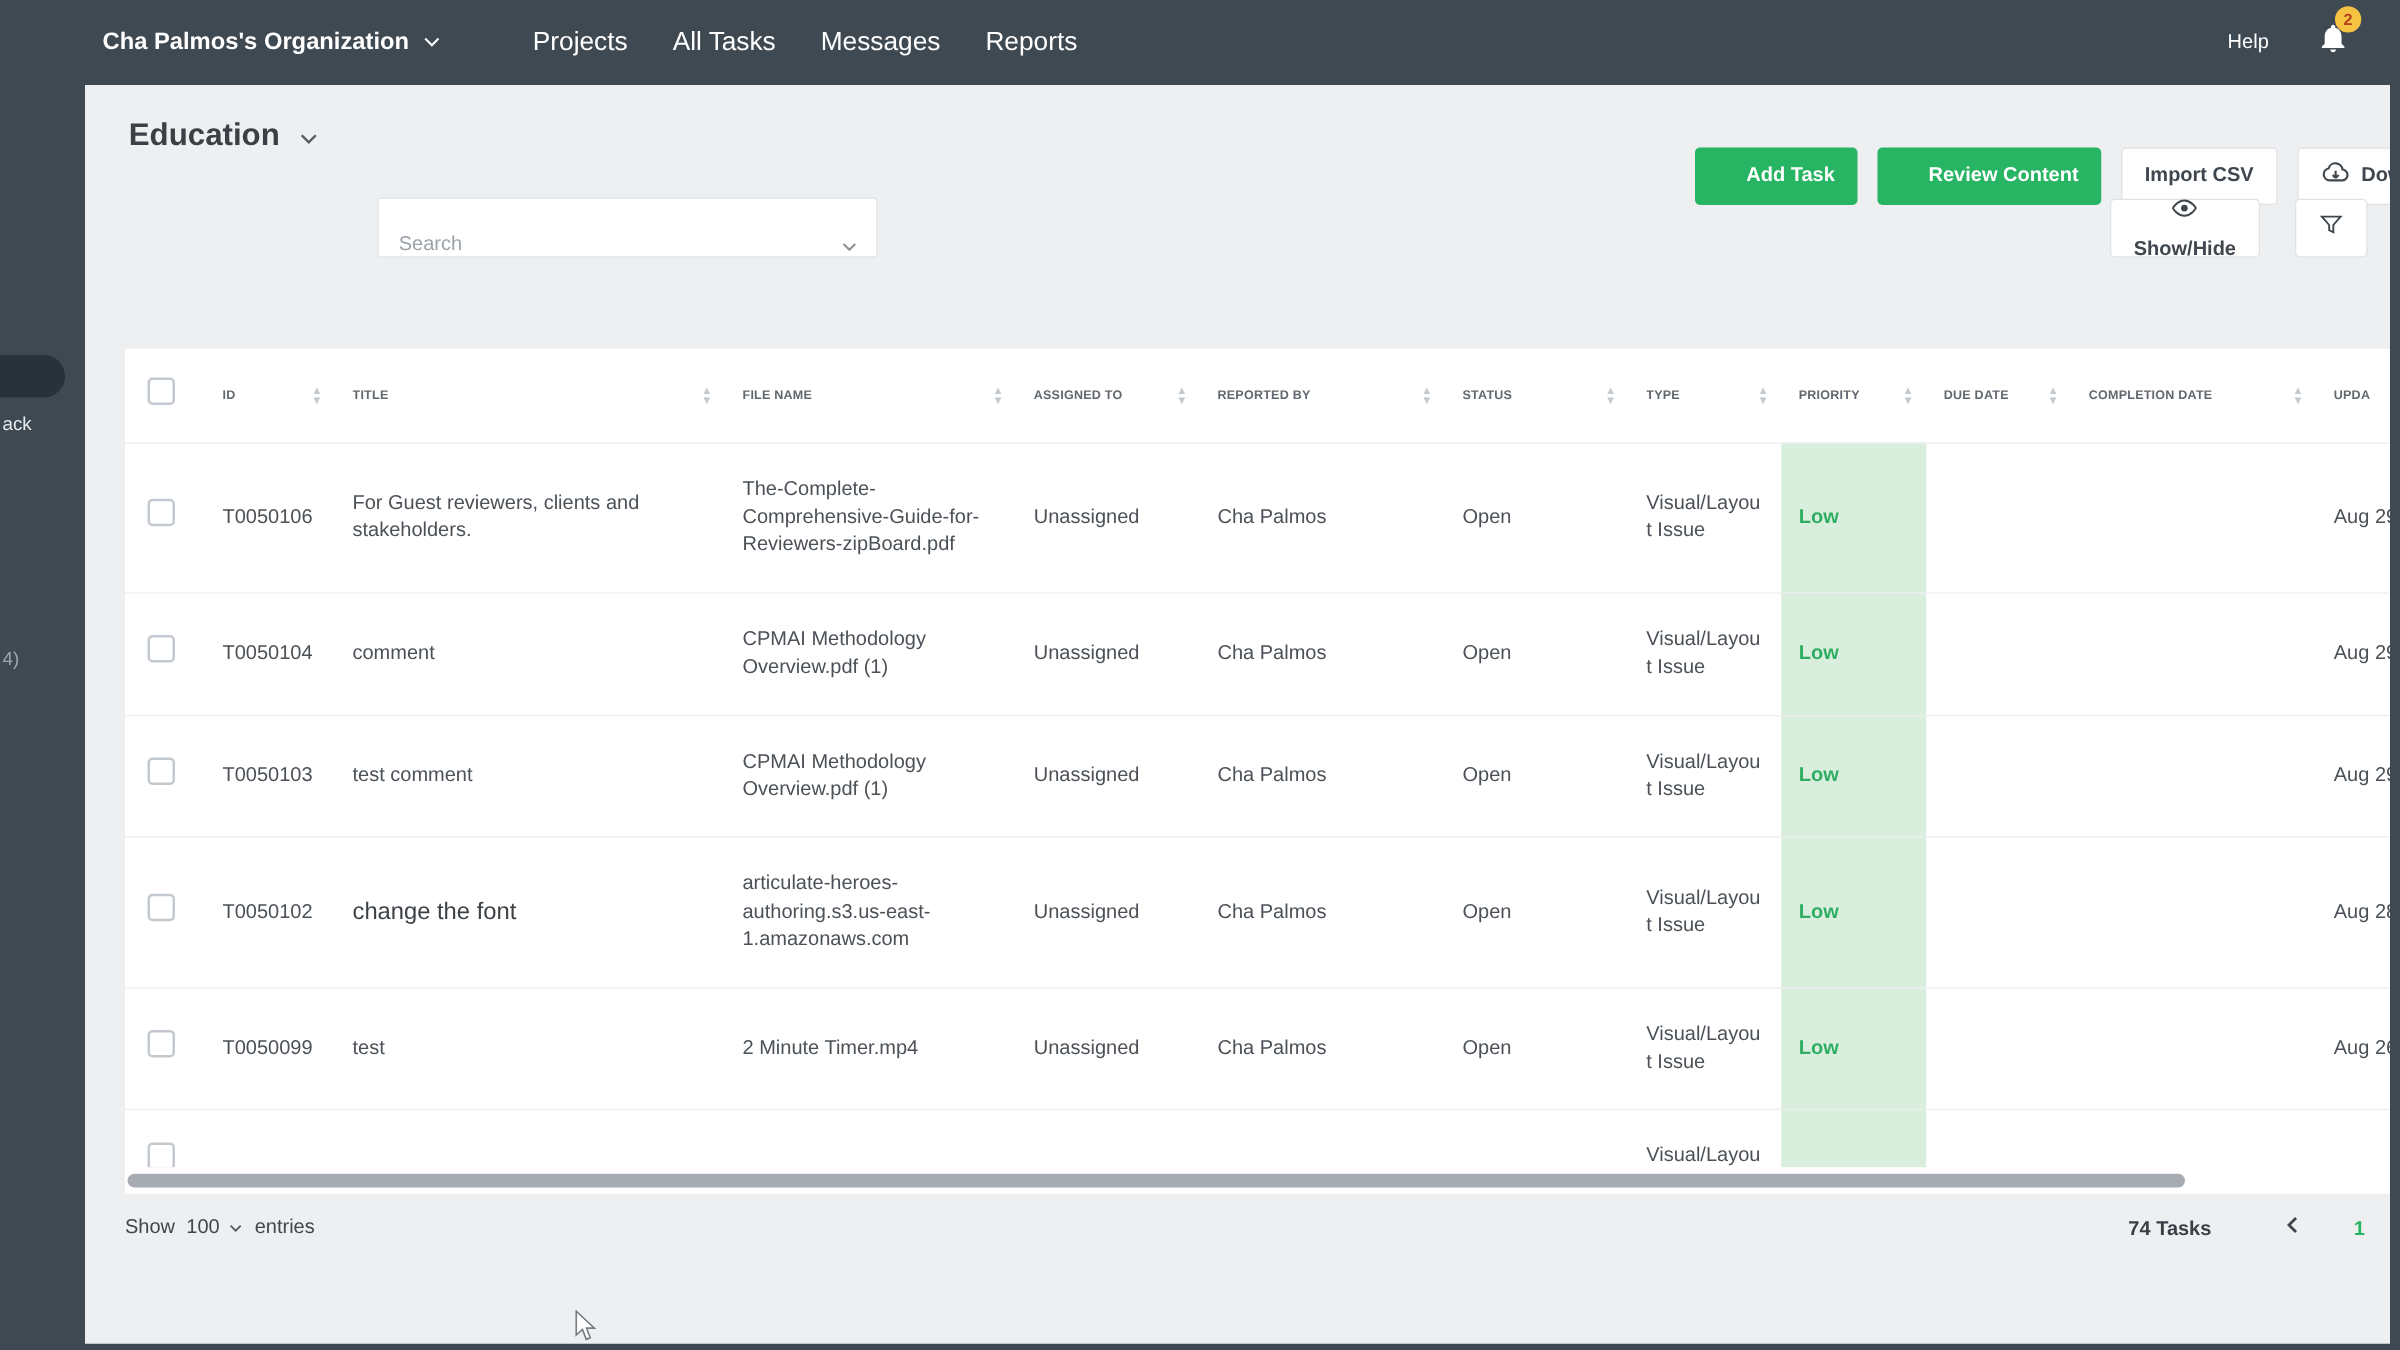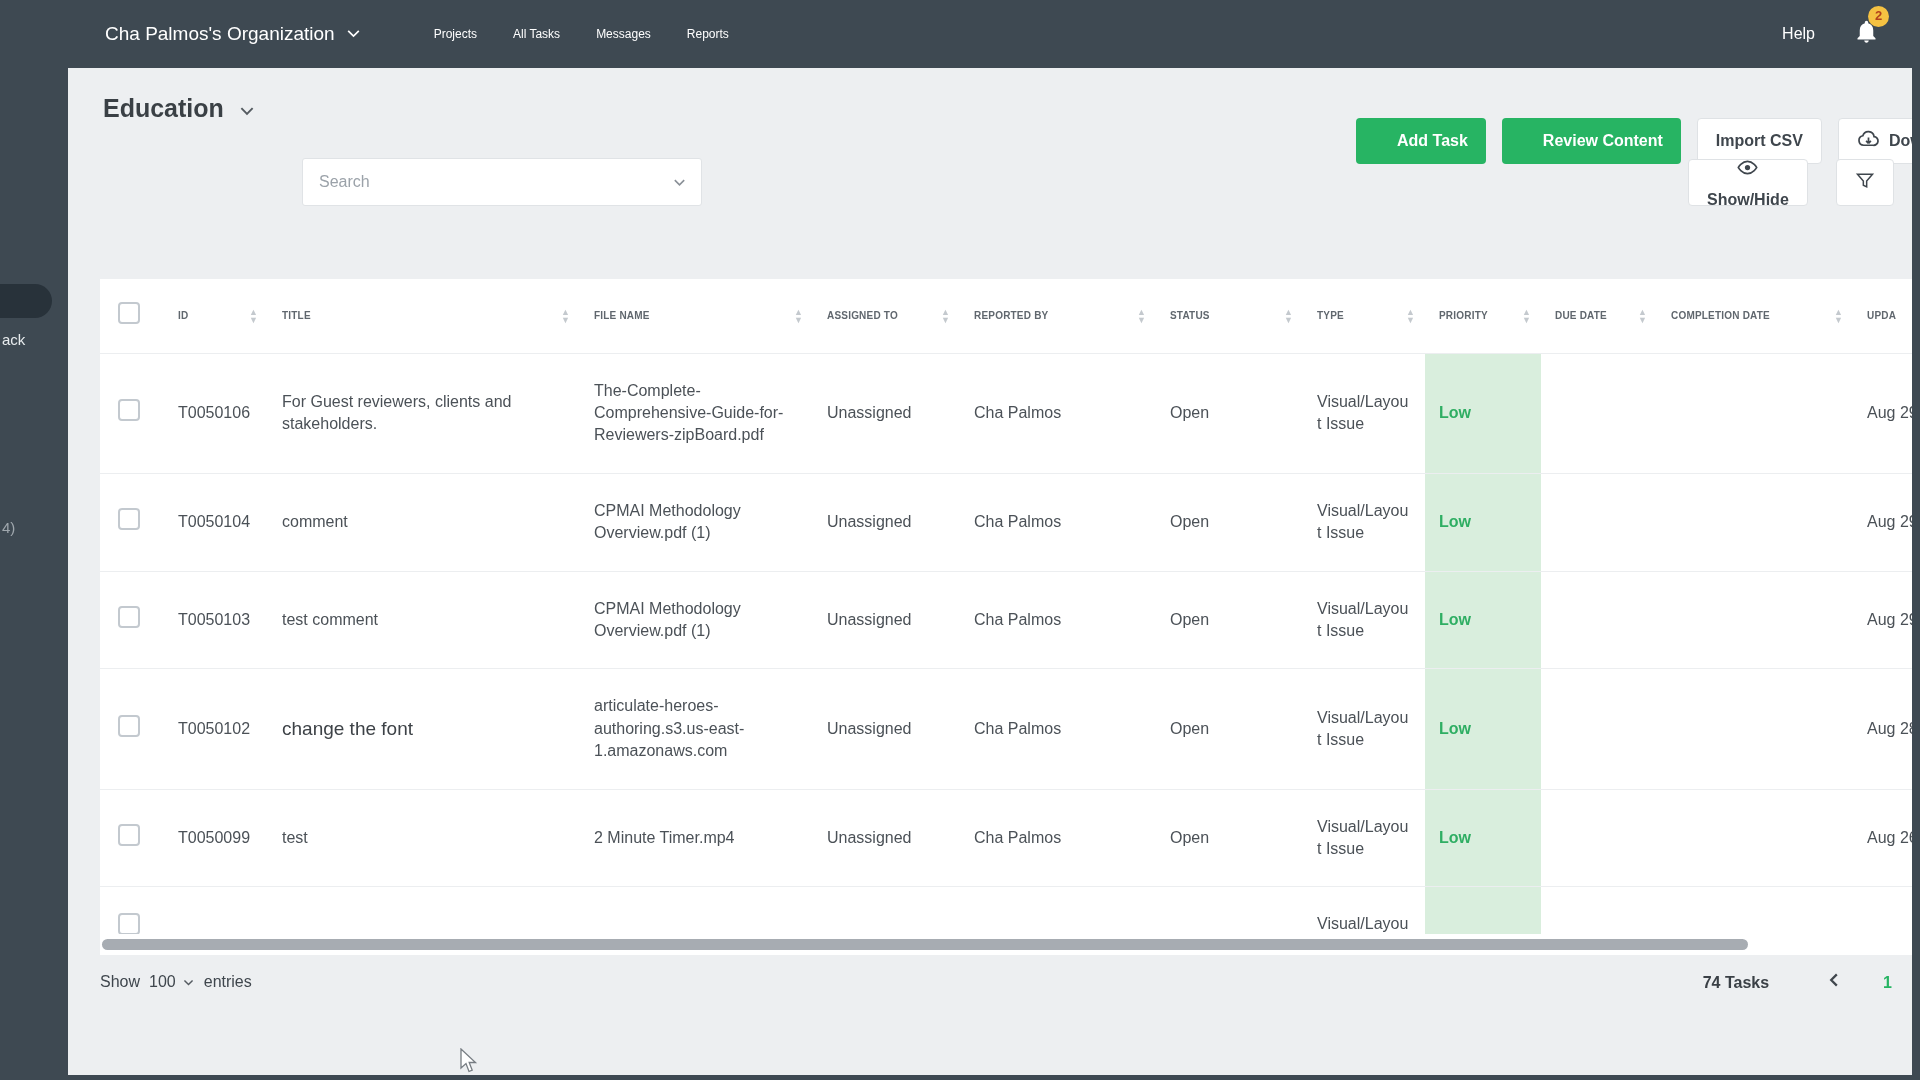--- a/index.html
+++ b/index.html
@@ -6,23 +6,23 @@
   html,body { width:1920px; height:1080px; }
   body {
     font-family:"Liberation Sans", sans-serif;
     background:var(--navbar-bg,#3e4952);
     overflow:hidden; position:relative; line-height:1.35;
   }
 
   
   .navbar { position:absolute; top:0; left:0; width:1920px; height:68px;
     background:var(--navbar-bg,#3e4952); display:flex; align-items:center; color:#fff; }
-  .org { display:flex; align-items:center; gap:10px; margin-left:105px; font-size:19px; font-weight:normal; white-space:nowrap; }
+  .org { display:flex; align-items:center; gap:10px; margin-left:82px; font-size:19px; font-weight:bold; white-space:nowrap; }
   .chev svg { display:block; }
-  .nav-links { display:flex; align-items:center; gap:36px; margin-left:72px; font-size:12px; }
+  .nav-links { display:flex; align-items:center; gap:36px; margin-left:72px; font-size:21px; }
   .nav-links span { white-space:nowrap; }
   .nav-right { position:absolute; right:40px; top:0; height:68px; display:flex; align-items:center; gap:38px; }
   .help { font-size:16px; }
   .bell-wrap { position:relative; display:inline-block; }
   .badge { position:absolute; top:-12px; right:-9px; width:21px; height:21px; border-radius:50%;
     background:var(--badge,#f5c242); color:#b2411c; font-size:13px; font-weight:bold;
     display:flex; align-items:center; justify-content:center; }
 
   
   .sidebar { position:absolute; top:68px; left:0; width:76px; height:1012px;
@@ -46,21 +46,21 @@
     height:46px; border:none; border-radius:4px; font-family:"Liberation Sans",sans-serif;
     font-size:16px; font-weight:bold; padding:0 18px; white-space:nowrap; }
   .btn.green { background:var(--accent-green,#27b463); color:#fff;padding-left:41px; }
   .btn.white { background:#fff; border:1px solid #dfe2e5; color:#3f464d; }
 
   .tabs { position:absolute; left:27px; top:90px; display:flex; height:49px; background:#fff; border-radius:4px; overflow:hidden; }
   .tab { display:flex; align-items:center; padding:0 23px; font-size:16px; font-weight:bold; color:#454b51; background:#fff; }
   .tab.active { background:var(--navbar-bg,#3e4952); color:#fff; }
 
   .search { position:absolute; left:234px; top:90px; width:400px; height:48px; background:#fff;
-    border:1px solid #e0e3e6; border-radius:3px; display:flex; align-items:center; }
+    border:1px solid #e0e3e6; border-radius:3px; display:flex; align-items:flex-end; }
   .search input { flex:1; border:none; outline:none; font-size:16px; padding:0 16px;
     font-family:"Liberation Sans",sans-serif; color:#454b51; background:transparent; }
   .search input::placeholder { color:#9ba2a9; }
   .search .chev { color:#8a9097; margin-right:14px; }
 
   .toolbar-right { position:absolute; left:1620px; top:91px; display:flex; gap:28px; }
   .toolbar-right .btn { height:47px;flex-direction:column; }
 
   
   .card { position:absolute; left:32px; top:211px; width:1903px; height:676px;

